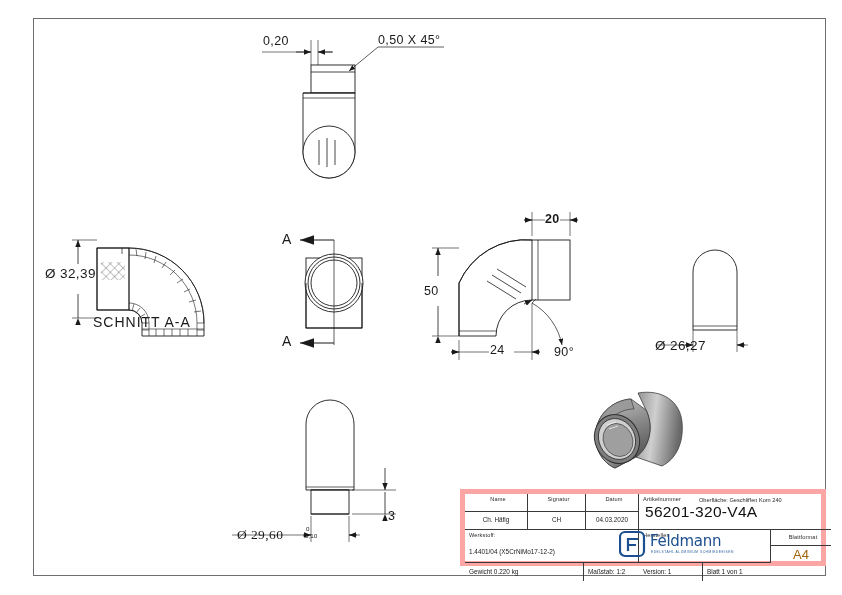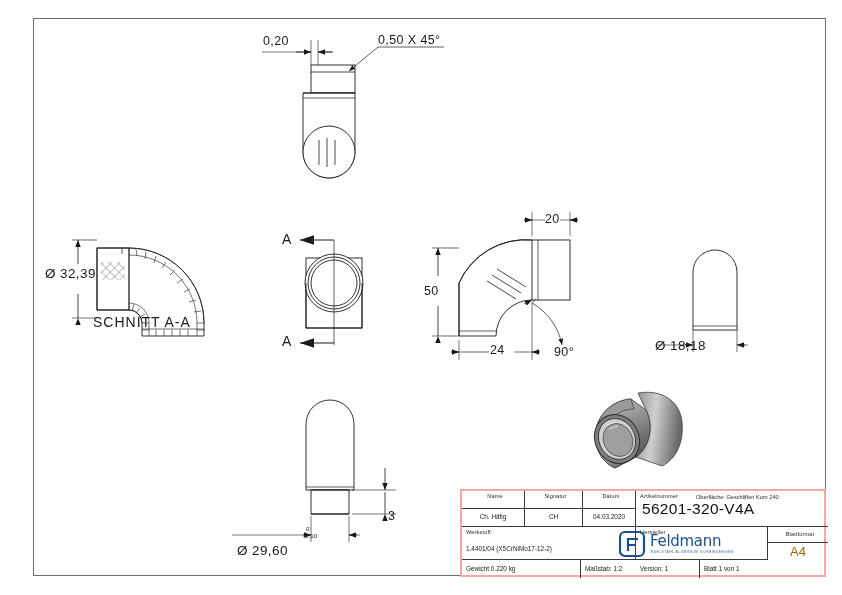--- a/index.html
+++ b/index.html
@@ -9,22 +9,22 @@
   .frame{position:absolute;left:33px;top:18px;width:793px;height:558px;
          border:1.1px solid #6e6e72;box-sizing:border-box;}
   svg.layer{position:absolute;left:0;top:0;width:842px;height:595px;
             pointer-events:none;}
   .dimtxt{position:absolute;font-size:12.5px;letter-spacing:.4px;color:#1a1a1a;
           white-space:nowrap;font-family:"Liberation Sans",sans-serif;}
   .dimtxt.big{font-size:13.5px;}
   .dimtxt.lab{font-size:14px;letter-spacing:1px;}
   .tol{position:absolute;font-size:6.2px;line-height:6.6px;color:#1a1a1a;}
   
-  .tb{position:absolute;left:460px;top:489px;width:366px;height:88px;
-      box-sizing:border-box;border:2px solid #fca5a5;background:#fff;}
+  .tb{position:absolute;left:460px;top:489px;width:366px;height:77px;
+      box-sizing:border-box;border:5px solid #fca5a5;background:#fff;}
   .tb div{box-sizing:border-box;}
   .cell{position:absolute;box-sizing:border-box;border-right:1px solid #3a3a3a;
         border-bottom:1px solid #3a3a3a;overflow:hidden;}
   .cell.nb{border-bottom:none;}
   .cell.nr{border-right:none;}
   .ttl{font-size:5.6px;color:#2a2a2a;letter-spacing:.15px;
        padding:2px 0 0 4px;line-height:7px;}
   .ctr{text-align:center;}
   .val{font-size:6.4px;color:#1a1a1a;padding:1px 0 0 4px;line-height:8px;}
   .val.c{text-align:center;padding-left:0;}
@@ -266,28 +266,28 @@
 
   <div class="dimtxt" style="left:263px;top:34px;">0,20</div>
   <div class="dimtxt" style="left:378px;top:33px;">0,50 X 45°</div>
 
   <div class="dimtxt big" style="left:45px;top:266px;">Ø 32,39</div>
   <div class="dimtxt lab" style="left:93px;top:314px;">SCHNITT A-A</div>
 
   <div class="dimtxt lab" style="left:282px;top:231px;">A</div>
   <div class="dimtxt lab" style="left:282px;top:333px;">A</div>
 
-  <div class="dimtxt" style="left:545px;top:212px;">20</div>
+  <div class="dimtxt" style="left:545px;top:212px;font-weight:bold;">20</div>
   <div class="dimtxt" style="left:424px;top:284px;">50</div>
   <div class="dimtxt" style="left:490px;top:343px;">24</div>
   <div class="dimtxt" style="left:554px;top:345px;">90°</div>
 
-  <div class="dimtxt big" style="left:655px;top:338px;">Ø 18,18</div>
-
-  <div class="dimtxt big" style="left:237px;top:543px;">Ø 29,60</div>
+  <div class="dimtxt big" style="left:655px;top:338px;">Ø 26,27</div>
+
+  <div class="dimtxt big" style="left:237px;top:527px;font-family:Liberation Serif, serif;">Ø 29,60</div>
   <div class="tol" style="left:306px;top:526px;">0</div>
   <div class="tol" style="left:303px;top:533px;">-0,10</div>
   <div class="dimtxt" style="left:388px;top:509px;">3</div>
 
   <div class="tb">
 
     <div class="cell" style="left:0;top:0;width:63px;height:18px;">
       <div class="ttl ctr">Name</div>
     </div>
     <div class="cell" style="left:63px;top:0;width:58px;height:18px;">

